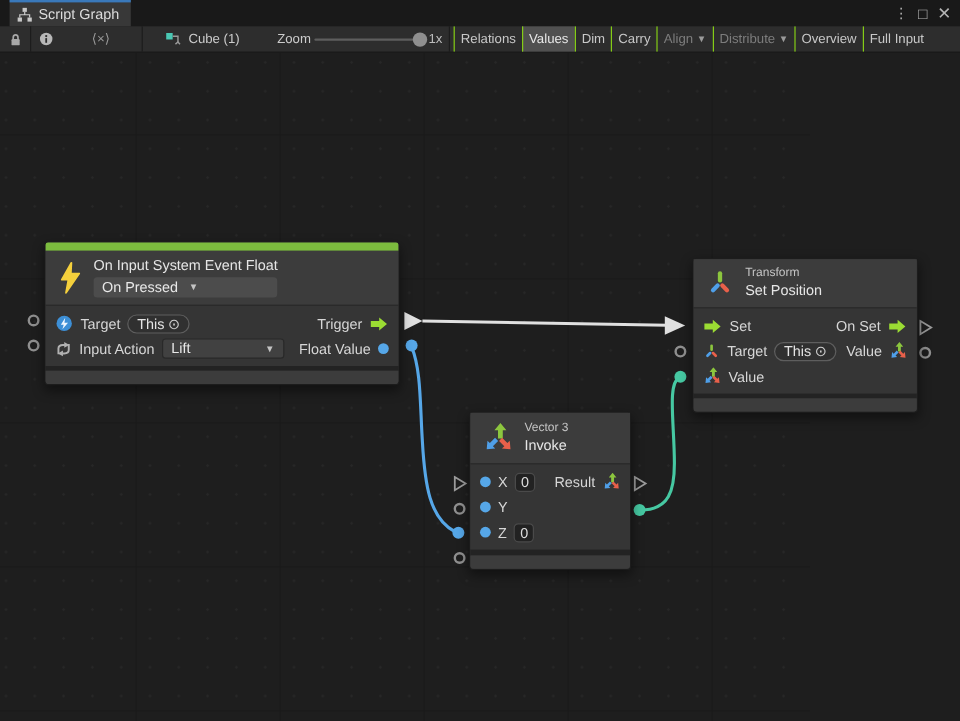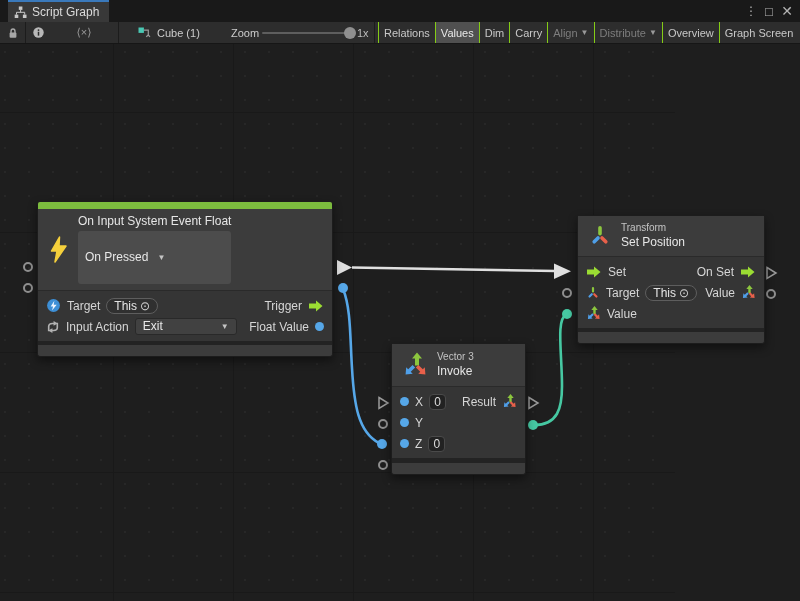--- a/index.html
+++ b/index.html
@@ -50,21 +50,21 @@
   .nhead{background:#3c3c3c;display:flex;align-items:center;gap:9px;padding:6px 10px;}
   .nhead .ht{display:flex;flex-direction:column;gap:3px;}
   .ncat{color:#c4c4c4;font-size:10px;line-height:1;}
   .ntitle{color:#e6e6e6;font-size:12px;line-height:1.1;white-space:nowrap;}
   .nbody{background:#353535;border-top:1px solid #2a2a2a;padding:4px 0;}
   .nrow{height:21px;display:flex;align-items:center;gap:6px;padding:0 8px;color:#d6d6d6;font-size:12px;}
   .rspace{margin-left:auto;}
   .nsep{height:4px;background:#232323;}
   .nfoot{height:11px;background:#3c3c3c;border-radius:0 0 3px 3px;}
   .dd{display:inline-flex;align-items:center;gap:6px;background:#4c4c4c;border-radius:3px;
-      padding:20px 7px;color:#e8e8e8;font-size:12px;line-height:1.1;}
+      padding:2px 7px;color:#e8e8e8;font-size:12px;line-height:1.1;}
   .dd .caret{color:#c4c4c4;}
   .dd.wide{background:#414141;border:1px solid #292929;width:102px;justify-content:space-between;padding:1px 7px;}
   .pillbtn{display:inline-flex;align-items:center;gap:3px;background:#303030;border:1px solid #5e5e5e;
       border-radius:9px;padding:0 7px;height:16px;color:#e4e4e4;font-size:12px;}
   .bullseye{font-size:12px;color:#cfcfcf;line-height:1;}
   .valbox{display:inline-flex;align-items:center;justify-content:center;min-width:17px;height:16px;
       background:#222;border:1px solid #4a4a4a;border-radius:4px;color:#dcdcdc;font-size:12px;padding:0 4px;}
   .dot{width:9px;height:9px;border-radius:50%;flex-shrink:0;}
   .dot.blue{background:var(--c-port_blue);}
   svg{flex-shrink:0;display:block;}
@@ -144,21 +144,21 @@
       <div class="tb-btn">Carry</div>
       <div class="tb-btn disabled">
         <span>Align</span>
           <span class="caret">▼</span>
       </div>
       <div class="tb-btn disabled">
         <span>Distribute</span>
           <span class="caret">▼</span>
       </div>
       <div class="tb-btn">Overview</div>
-      <div class="tb-btn">Graph Screen</div>
+      <div class="tb-btn">Full Input</div>
     </div>
   </div>
 
   <div class="canvas">
 
     <svg class="wires">
       <polygon points="337,216 352,223.5 337,231" style="fill:var(--c-wire_white);"></polygon>
       <path d="M352,223.5 L556,227" style="stroke:var(--c-wire_white);" stroke-width="2.6" fill="none"></path>
       <polygon points="554,219.5 571,227.2 554,235" style="fill:var(--c-wire_white);"></polygon>
       <path d="M343,245 C351,264 350,294 352,324 C354,360 358,388 379,399" style="stroke:var(--c-port_blue);" stroke-width="2.6" fill="none"></path>
@@ -219,21 +219,21 @@
         </div>
         <div class="nrow">
           <svg width="14" height="14" viewBox="0 0 13 13">
             <path d="M2.5,10.5 V6 C2.5,4.2 4,3.2 6,3.2 H7.5" stroke="#b2b2b2" stroke-width="1.5" fill="none"></path>
             <polygon points="7,1 11,3.2 7,5.4" fill="#b2b2b2"></polygon>
             <path d="M10.5,2.5 V7 C10.5,8.8 9,9.8 7,9.8 H5.5" stroke="#b2b2b2" stroke-width="1.5" fill="none"></path>
             <polygon points="6,7.6 2,9.8 6,12" fill="#b2b2b2"></polygon>
           </svg>
           <span>Input Action</span>
           <span class="dd wide">
-            <span>Exit</span>
+            <span>Lift</span>
             <span class="caret">▼</span>
           </span>
           <span class="rspace">Float Value</span>
           <span class="dot blue"></span>
         </div>
       </div>
       <div class="nsep"></div>
       <div class="nfoot"></div>
     </div>
 

